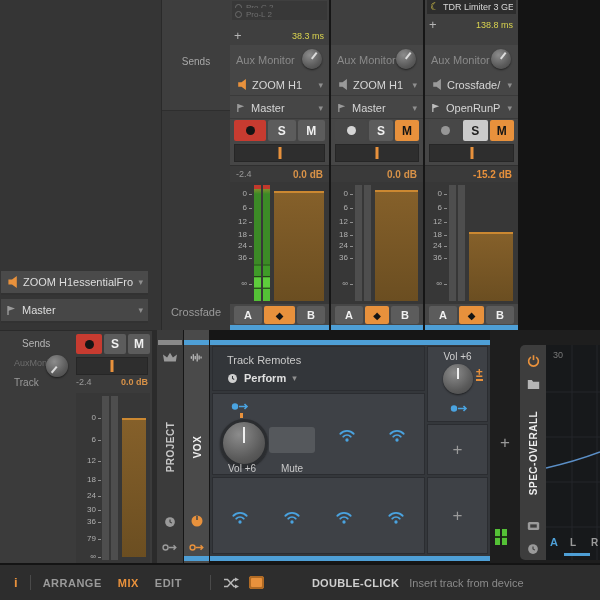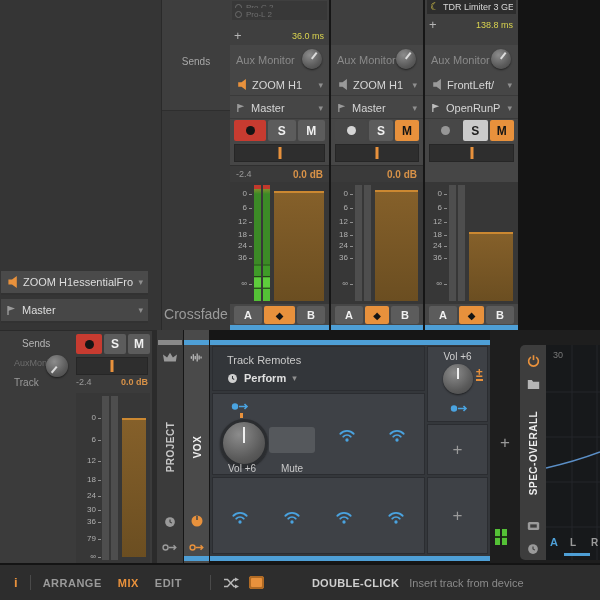--- a/index.html
+++ b/index.html
@@ -192,38 +192,38 @@
       </div>
     <div class="cicon" style="left:176px;top:263px;">
       <span class="orange" style="font-size:9px;font-weight:bold;font-style:italic;">AB</span>
       </div>
     <div class="cicon" style="left:194px;top:263px;">
       <svg width="13" height="12" viewBox="0 0 16 14">
           <rect x="1" y="1" width="14" height="9" rx="2" fill="#b0b0b0"></rect>
           <path d="M5 10v4l4-4z" fill="#b0b0b0"></path>
         </svg>
       </div>
-    <div class="panel-label" style="top:306px;font-size:14px;color:#9a9a9a;">Crossfade</div>
+    <div class="panel-label" style="top:306px;font-size:11px;color:#9a9a9a;">Crossfade</div>
   </div>
 
   <div id="top-right-black" class="abs"></div>
 
   <div class="strip" id="s1">
     <div class="devzone">
       <div class="devrow" style="top:1px;">
         <span class="pw"></span>
         <span class="nm">Pro-C 2</span>
         </div>
       <div class="devrow" style="top:8px;">
         <span class="pw"></span>
         <span class="nm">Pro-L 2</span>
         </div>
       <div class="latrow" style="top:30px;">
         <span class="plus">+</span>
-        <span class="ms">36.0 ms</span>
+        <span class="ms">38.3 ms</span>
         </div>
     </div>
     <div class="auxrow">
         <span class="lbl">Aux Monitor</span>
       <span class="knob" style="right:7px;top:4px;width:20px;height:20px;">
           <i></i>
         </span>
       </div>
     <div class="iorow" style="top:74px;">
       <svg width="11" height="11" viewBox="0 0 10 10">
@@ -357,40 +357,44 @@
     <div class="auxrow">
         <span class="lbl">Aux Monitor</span>
       <span class="knob" style="right:7px;top:4px;width:20px;height:20px;">
           <i></i>
         </span>
       </div>
     <div class="iorow" style="top:74px;">
       <svg width="11" height="11" viewBox="0 0 10 10">
           <path d="M9 0 5 3H2v4h3l4 3z" fill="#9a9a9a"></path>
         </svg>
-      <span class="txt">FrontLeft/</span>
+      <span class="txt">Crossfade/</span>
       <span class="dd">▾</span>
       </div>
     <div class="iorow" style="top:97px;">
       <svg width="10" height="10" viewBox="0 0 11 11">
           <path d="M2 1v9" stroke="#bdbdbd" stroke-width="1.4"></path>
           <path d="M2 1l7 2.5L2 6z" fill="#bdbdbd"></path>
         </svg>
       <span class="txt">OpenRunP</span>
       <span class="dd">▾</span>
       </div>
     <div class="btnrow">
       <div class="btn rec">
           <span class="dot dim"></span>
         </div>
       <div class="btn s lit">S</div>
       <div class="btn m active">M</div>
     </div>
     <div class="panrow">
         <span class="line"></span>
+      </div>
+    <div class="valrow">
+        <span class="peak"></span>
+      <span class="db" style="color:#e8913c;">-15.2 dB</span>
       </div>
     <div class="mz">
       <div class="scale sc7">
           <span class="tick">0</span>
           <span class="tick">6</span>
           <span class="tick">12</span>
           <span class="tick">18</span>
           <span class="tick">24</span>
           <span class="tick">36</span>
           <span class="tick">∞</span>

